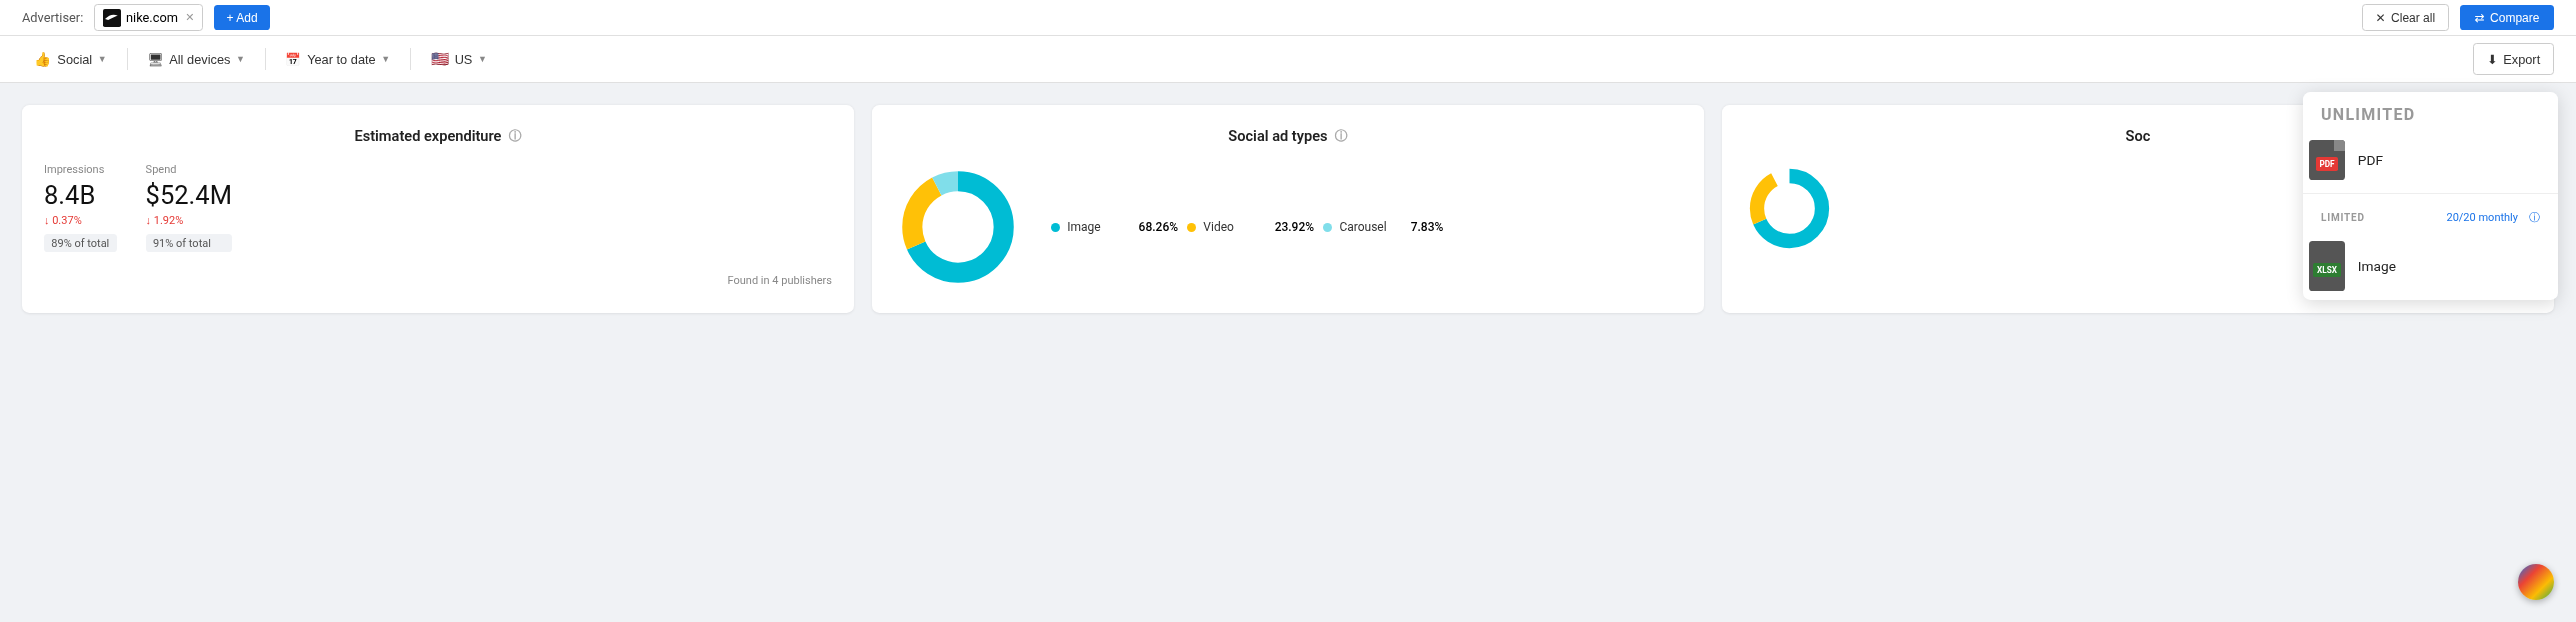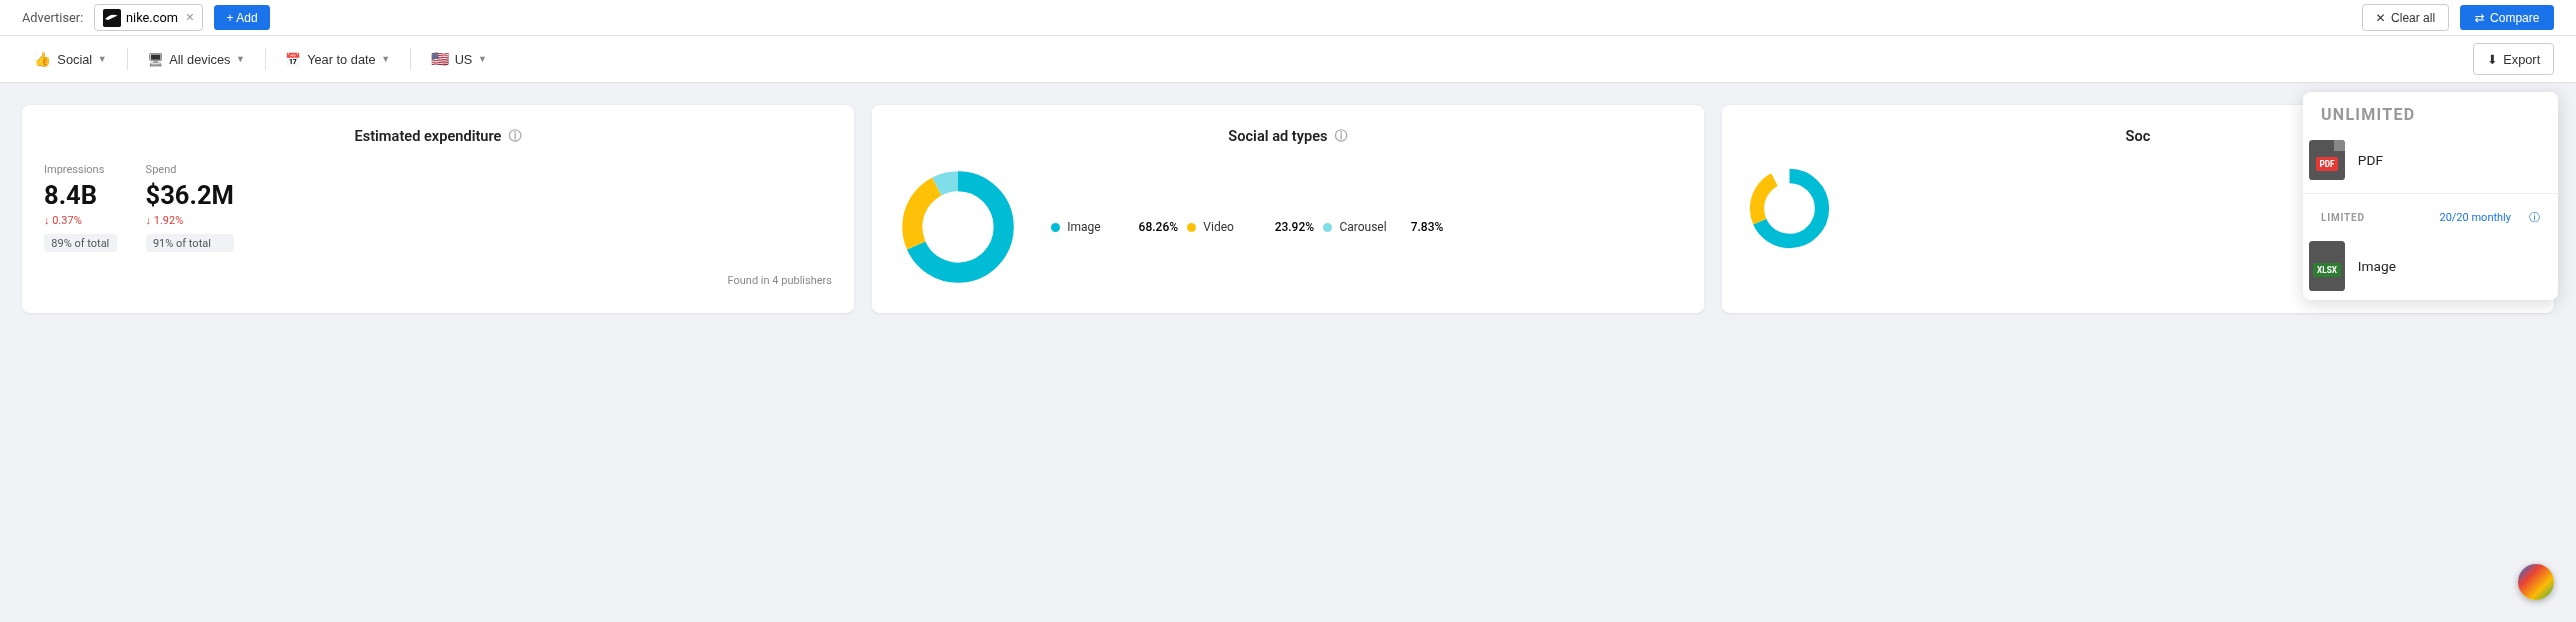--- a/index.html
+++ b/index.html
@@ -192,21 +192,21 @@
       display: flex;
       flex-direction: column;
       gap: 3.6px;
     }
     .exp-label {
       font-size: 11px;
       color: #888;
     }
     .exp-value {
       font-size: 25.5px;
-      font-weight: 700;
+      font-weight: 400;
       color: #111;
       line-height: 1.2;
     }
     .exp-change {
       font-size: 11px;
       color: #e53935;
       display: flex;
       align-items: center;
       gap: 2.7px;
     }
@@ -316,21 +316,21 @@
       font-weight: 700;
       color: #999;
       letter-spacing: 0.08em;
       text-transform: uppercase;
     }
     .monthly-badge {
       font-size: 11px;
       color: #1a73e8;
       display: flex;
       align-items: center;
-      gap: 18px;
+      gap: 11px;
     }
 
     
     .file-icon-pdf {
       width: 36px;
       height: 40px;
       background: #555;
       border-radius: 3.6px;
       display: flex;
       align-items: center;
@@ -479,21 +479,21 @@
         <span class="exp-label">Impressions</span>
         <span class="exp-value">8.4B</span>
         <span class="exp-change">
           <span>↓</span>
           <span>0.37%</span>
         </span>
         <span class="exp-total">89% of total</span>
       </div>
       <div class="exp-col">
         <span class="exp-label">Spend</span>
-        <span class="exp-value">$36.2M</span>
+        <span class="exp-value">$52.4M</span>
         <span class="exp-change">
           <span>↓</span>
           <span>1.92%</span>
         </span>
         <span class="exp-total">91% of total</span>
       </div>
     </div>
     <div class="found-text">Found in 4 publishers</div>
   </div>
 

